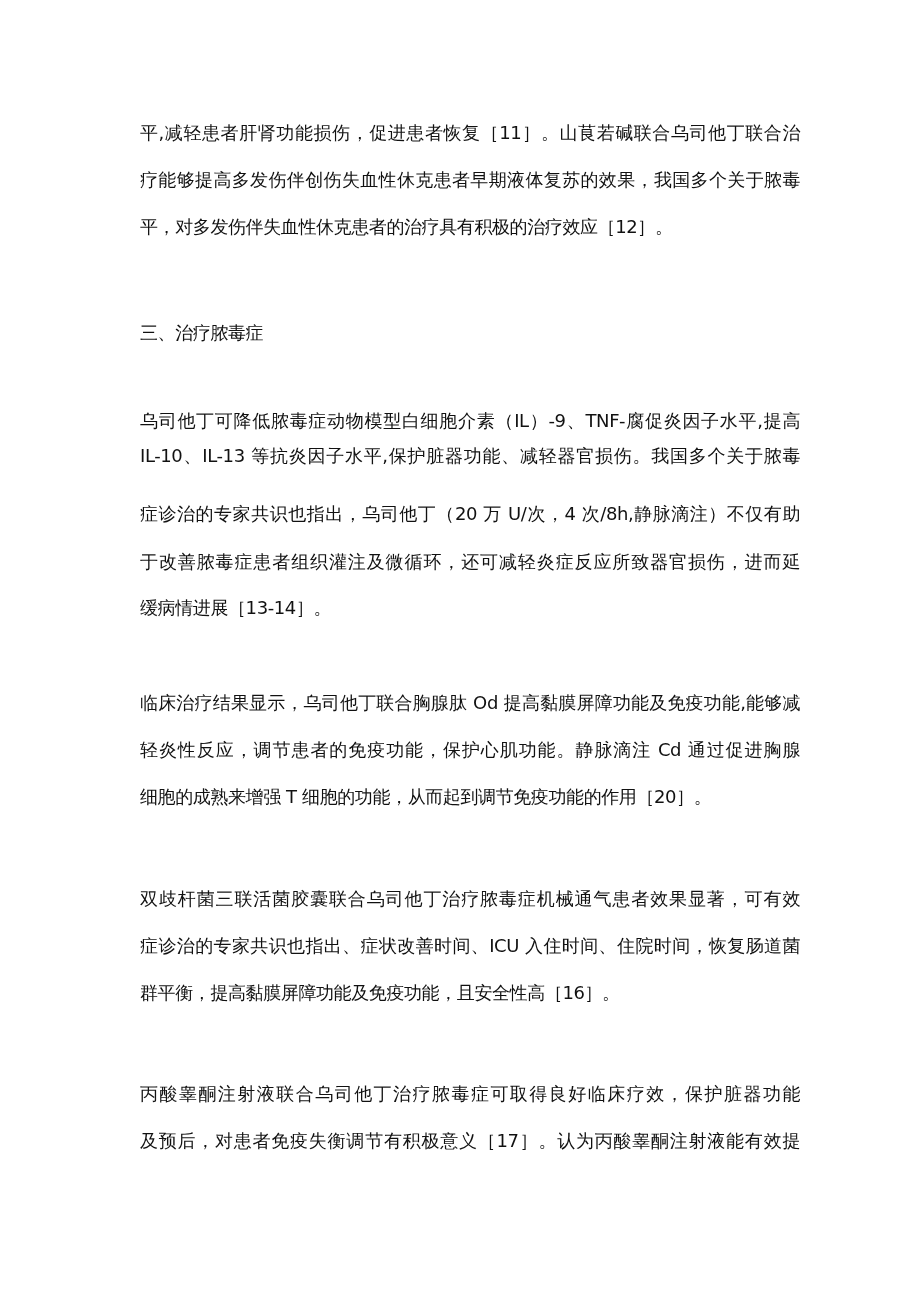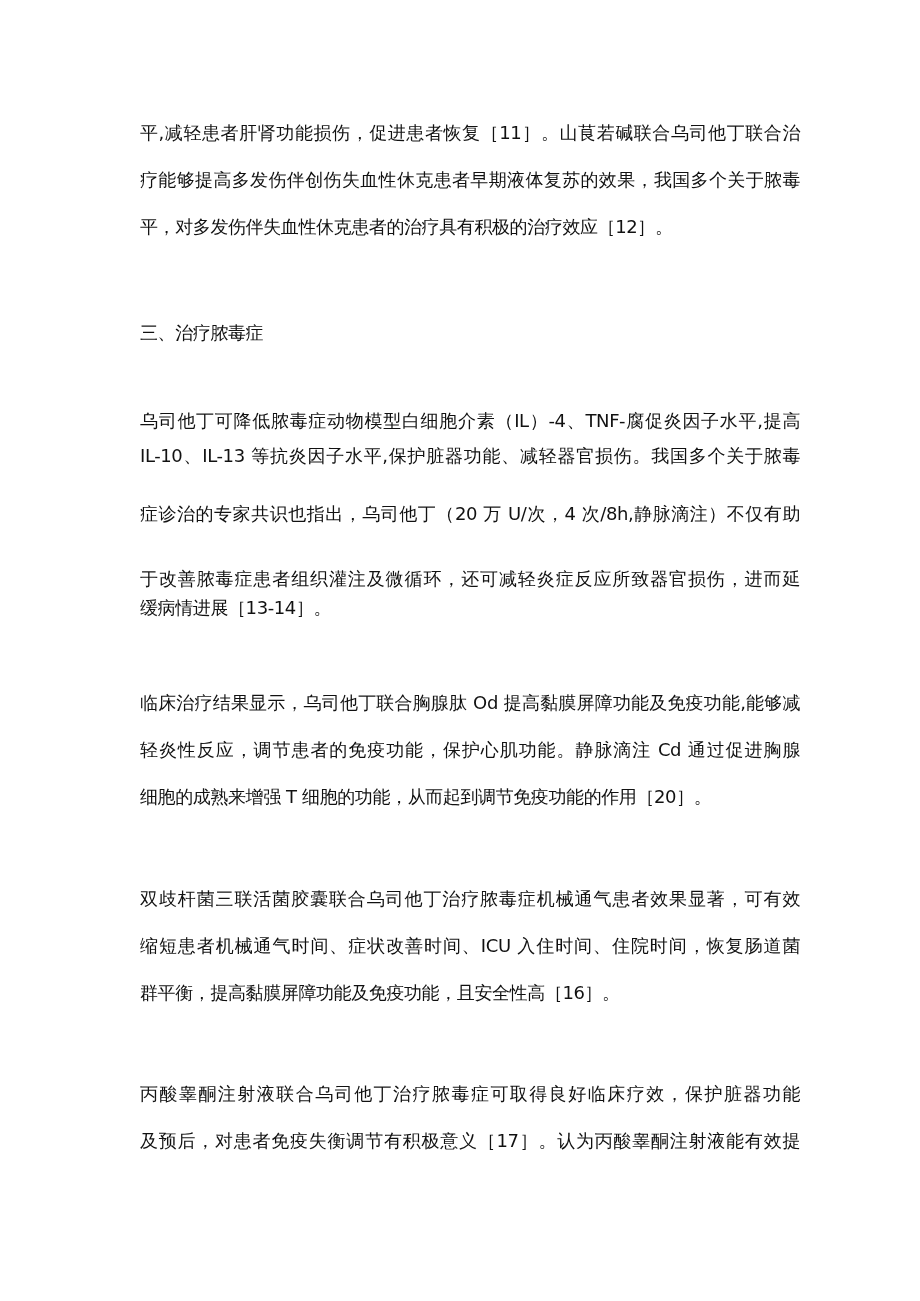--- a/index.html
+++ b/index.html
@@ -13,29 +13,29 @@
 <body>
 
 <div class="page">
 
   <div class="line just" style="top:121px">平,减轻患者肝肾功能损伤，促进患者恢复［11］。山茛若碱联合乌司他丁联合治</div>
   <div class="line just" style="top:168px">疗能够提高多发伤伴创伤失血性休克患者早期液体复苏的效果，我国多个关于脓毒</div>
   <div class="line" style="top:215px">平，对多发伤伴失血性休克患者的治疗具有积极的治疗效应［12］。</div>
 
   <div class="line" style="top:321px">三、治疗脓毒症</div>
 
-  <div class="line just" style="top:409px">乌司他丁可降低脓毒症动物模型白细胞介素（IL）-4、TNF-腐促炎因子水平,提高</div>
+  <div class="line just" style="top:409px">乌司他丁可降低脓毒症动物模型白细胞介素（IL）-9、TNF-腐促炎因子水平,提高</div>
   <div class="line just" style="top:444px">IL-10、IL-13 等抗炎因子水平,保护脏器功能、减轻器官损伤。我国多个关于脓毒</div>
   <div class="line just" style="top:502px">症诊治的专家共识也指出，乌司他丁（20 万 U/次，4 次/8h,静脉滴注）不仅有助</div>
-  <div class="line just" style="top:567px">于改善脓毒症患者组织灌注及微循环，还可减轻炎症反应所致器官损伤，进而延</div>
+  <div class="line just" style="top:550px">于改善脓毒症患者组织灌注及微循环，还可减轻炎症反应所致器官损伤，进而延</div>
   <div class="line" style="top:596px">缓病情进展［13-14］。</div>
 
   <div class="line just" style="top:691px">临床治疗结果显示，乌司他丁联合胸腺肽 Od 提高黏膜屏障功能及免疫功能,能够减</div>
   <div class="line just" style="top:738px">轻炎性反应，调节患者的免疫功能，保护心肌功能。静脉滴注 Cd 通过促进胸腺</div>
   <div class="line" style="top:785px">细胞的成熟来增强 T 细胞的功能，从而起到调节免疫功能的作用［20］。</div>
 
   <div class="line just" style="top:887px">双歧杆菌三联活菌胶囊联合乌司他丁治疗脓毒症机械通气患者效果显著，可有效</div>
-  <div class="line just" style="top:934px">缩短患者机械通气时间、症状改善时间、ICU 入住时间、住院时间，恢复肠道菌</div>
+  <div class="line just" style="top:934px">症诊治的专家共识也指出、症状改善时间、ICU 入住时间、住院时间，恢复肠道菌</div>
   <div class="line" style="top:981px">群平衡，提高黏膜屏障功能及免疫功能，且安全性高［16］。</div>
 
   <div class="line just" style="top:1082px">丙酸睾酮注射液联合乌司他丁治疗脓毒症可取得良好临床疗效，保护脏器功能</div>
   <div class="line just" style="top:1129px">及预后，对患者免疫失衡调节有积极意义［17］。认为丙酸睾酮注射液能有效提</div>
 </div>
 
 </body></html>

